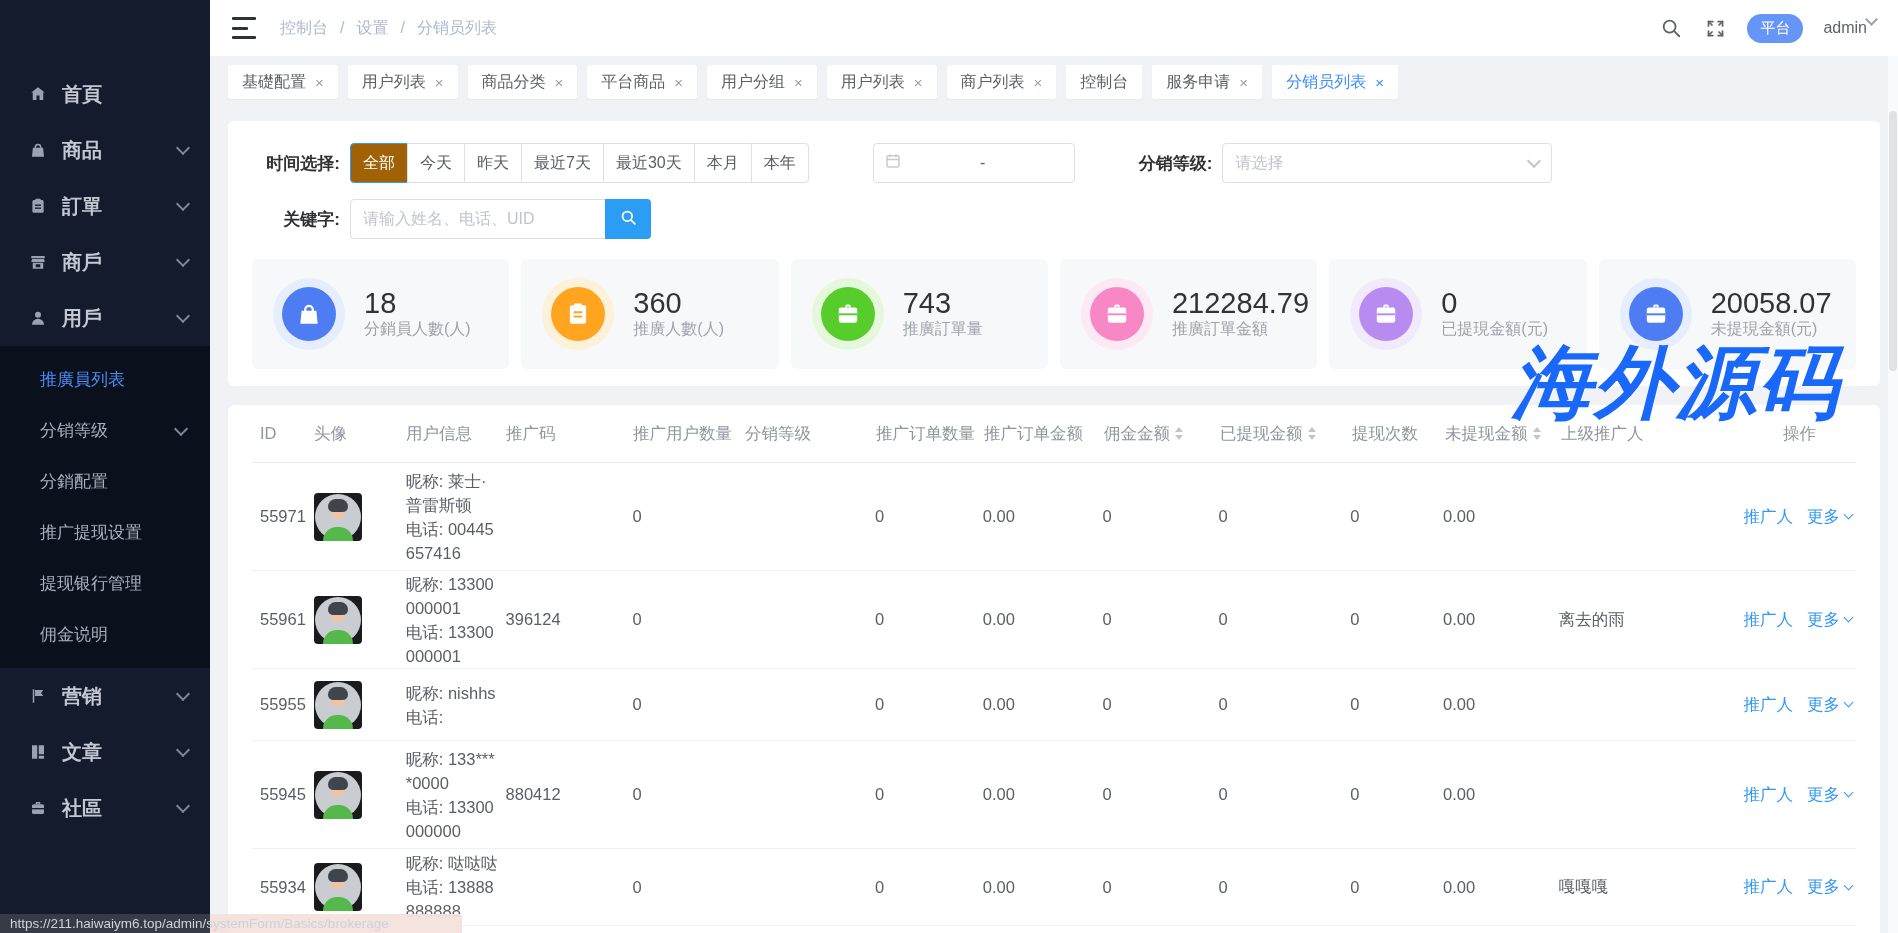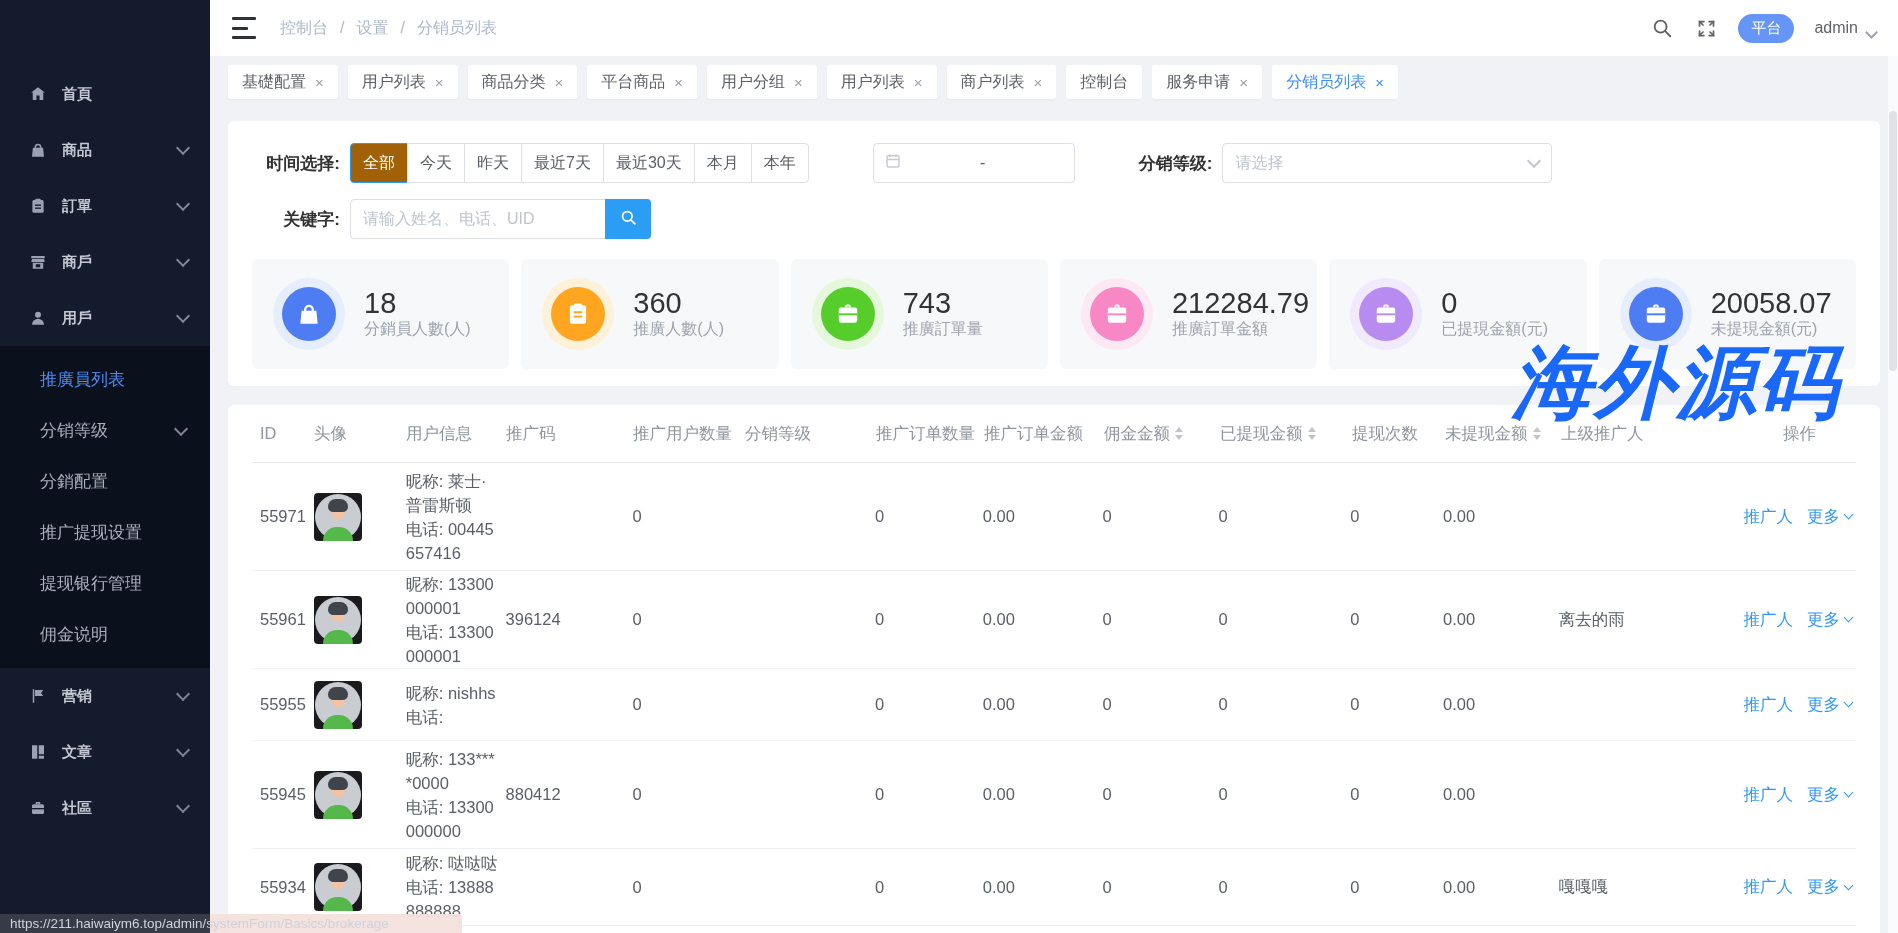--- a/index.html
+++ b/index.html
@@ -2,42 +2,42 @@
 <html><head>
 <meta charset="utf-8">
 <style>
   html,body{margin:0;padding:0}
   #app{position:relative;width:1898px;height:933px;background:#f0f2f5;overflow:hidden;
        font-family:"Liberation Sans","DejaVu Sans",sans-serif;color:#5a5e66}
   
   .sidebar{position:absolute;left:0;top:0;width:210px;height:933px;background:#141b2c;z-index:5}
   .side-nav{padding-top:66px}
   .side-item{height:56px;display:flex;align-items:center;padding:0 22px 0 28px;color:#c3c8d2;
-             font-size:15px;font-weight:600;cursor:pointer}
+             font-size:20px;font-weight:600;cursor:pointer}
   .side-item .sicon{width:20px;height:20px;margin-right:14px;display:flex;align-items:center;justify-content:center}
   .side-item .slabel{flex:1}
   .chev{width:8px;height:8px;border-right:2px solid #7e8696;border-bottom:2px solid #7e8696;
         transform:rotate(45deg);display:inline-block;margin-top:-4px}
   .chev.up{transform:rotate(-135deg);margin-top:4px}
   .submenu{background:#0b101d;padding:8px 0}
   .sub-item{height:51px;display:flex;align-items:center;padding:0 24px 0 40px;color:#a9afbc;font-size:17px;cursor:pointer}
   .sub-item.active{color:#4c8cf6}
   .sub-item .chev{margin-left:auto}
   
   .main{position:absolute;left:210px;top:0;width:1688px;height:933px}
   .topbar{height:56px;background:#fff;display:flex;align-items:center;padding:0 22px}
   .collapse{width:26px;height:22px;display:flex;flex-direction:column;justify-content:space-between;cursor:pointer;padding:2px 0}
   .collapse i{display:block;height:3px;background:#2f3237;border-radius:1px}
   .collapse .b1{width:24px}.collapse .b2{width:16px}.collapse .b3{width:24px}
   .breadcrumb{margin-left:22px;font-size:16px;color:#aeb9cc;display:flex;gap:12px;align-items:center}
   .breadcrumb .crumb{cursor:pointer}
   .topbar-right{margin-left:auto;display:flex;align-items:center;gap:20px}
   .iconbtn{width:24px;height:24px;display:flex;align-items:center;justify-content:center;cursor:pointer}
   .badge{background:#6695f8;color:#fff;border-radius:15px;padding:5px 13px;font-size:15px}
-  .user{display:flex;align-items:flex-end;gap:9px;color:#5f6368;font-size:16px;cursor:pointer}
+  .user{display:flex;align-items:flex-start;color:#5f6368;font-size:16px;cursor:pointer}
   .user .chev{border-color:#9aa0ab;width:7px;height:7px}
   
   .tabbar{height:52px;background:#f0f2f5;display:flex;align-items:center;padding:0 18px;gap:10px}
   .tab{background:#fff;height:34px;display:flex;align-items:center;padding:0 14px;border-radius:3px;
        font-size:16px;color:#5c6066;gap:9px;box-shadow:0 1px 2px rgba(0,0,0,.04);cursor:pointer;white-space:nowrap}
   .tab .x{color:#9aa0ab;font-size:15px;cursor:pointer}
   .tab.active{color:#3e8ef7}
   .tab.active .x{color:#3e8ef7}
   
   .content{padding:13px 18px 0}

